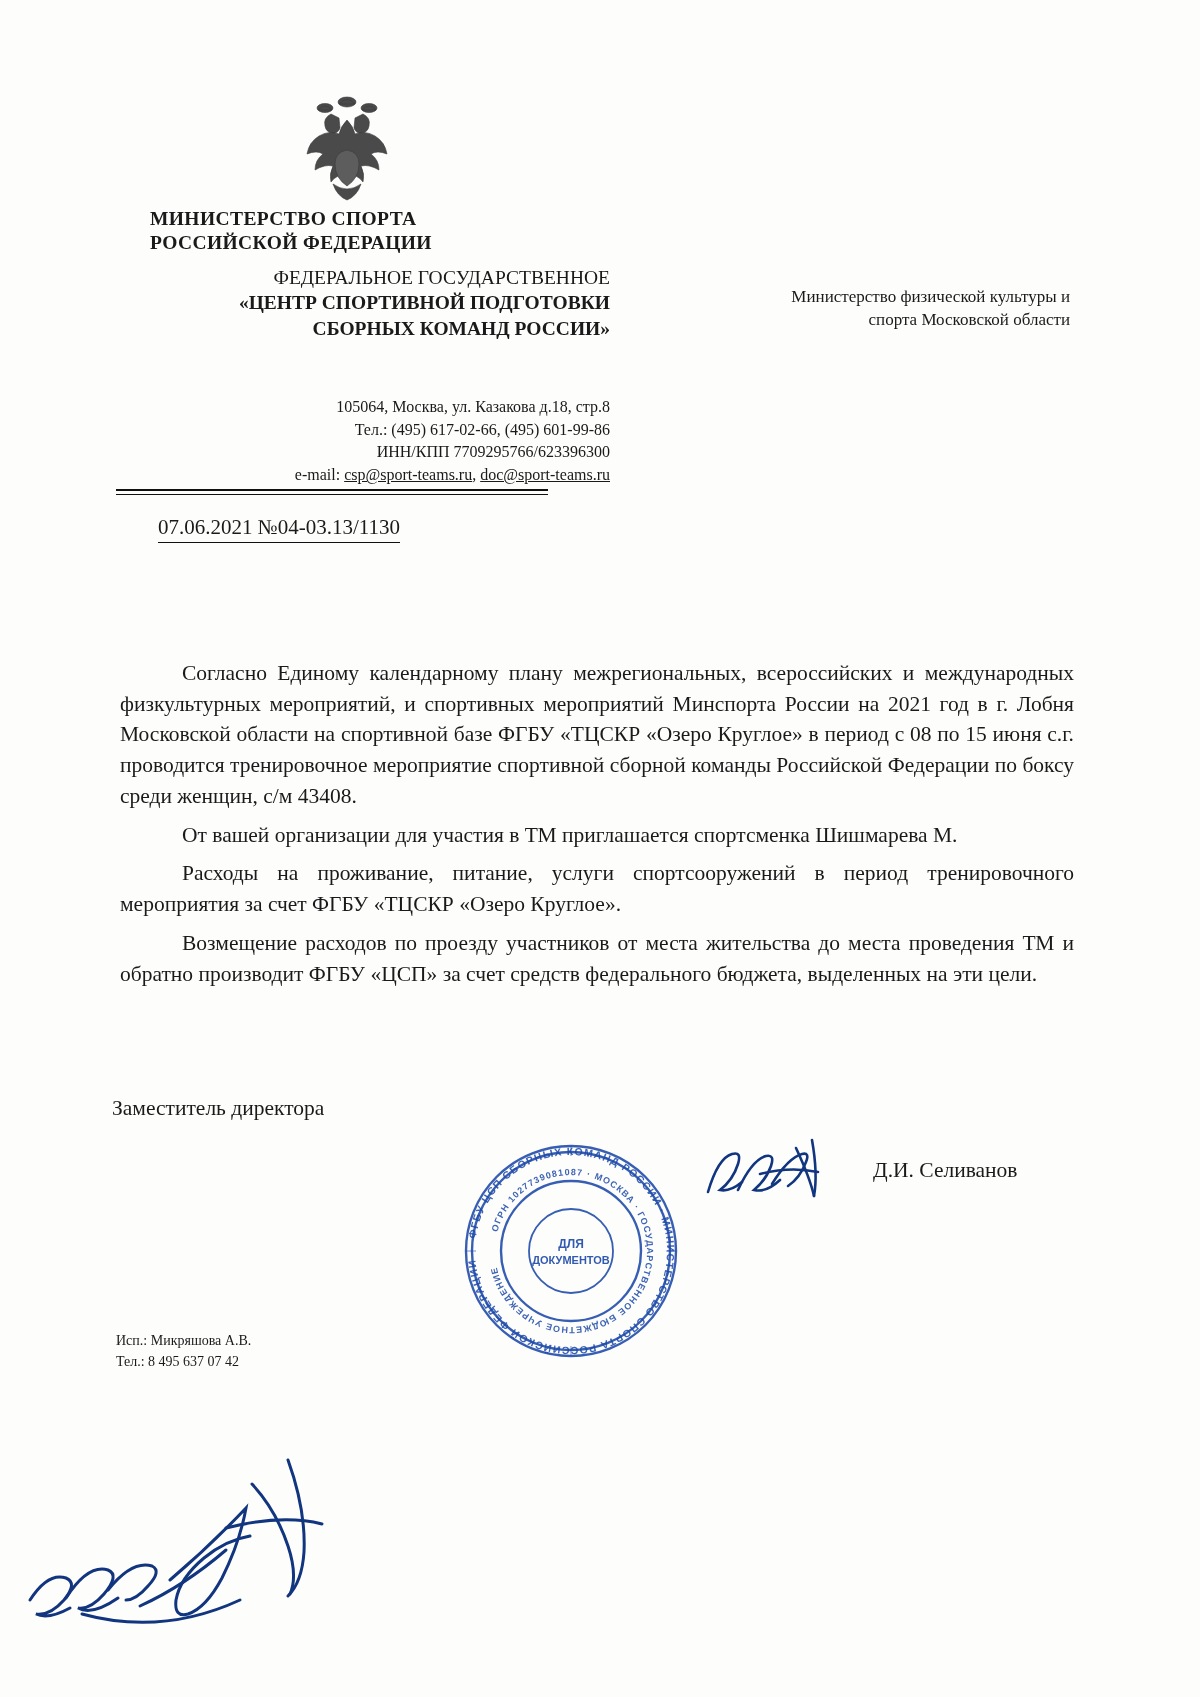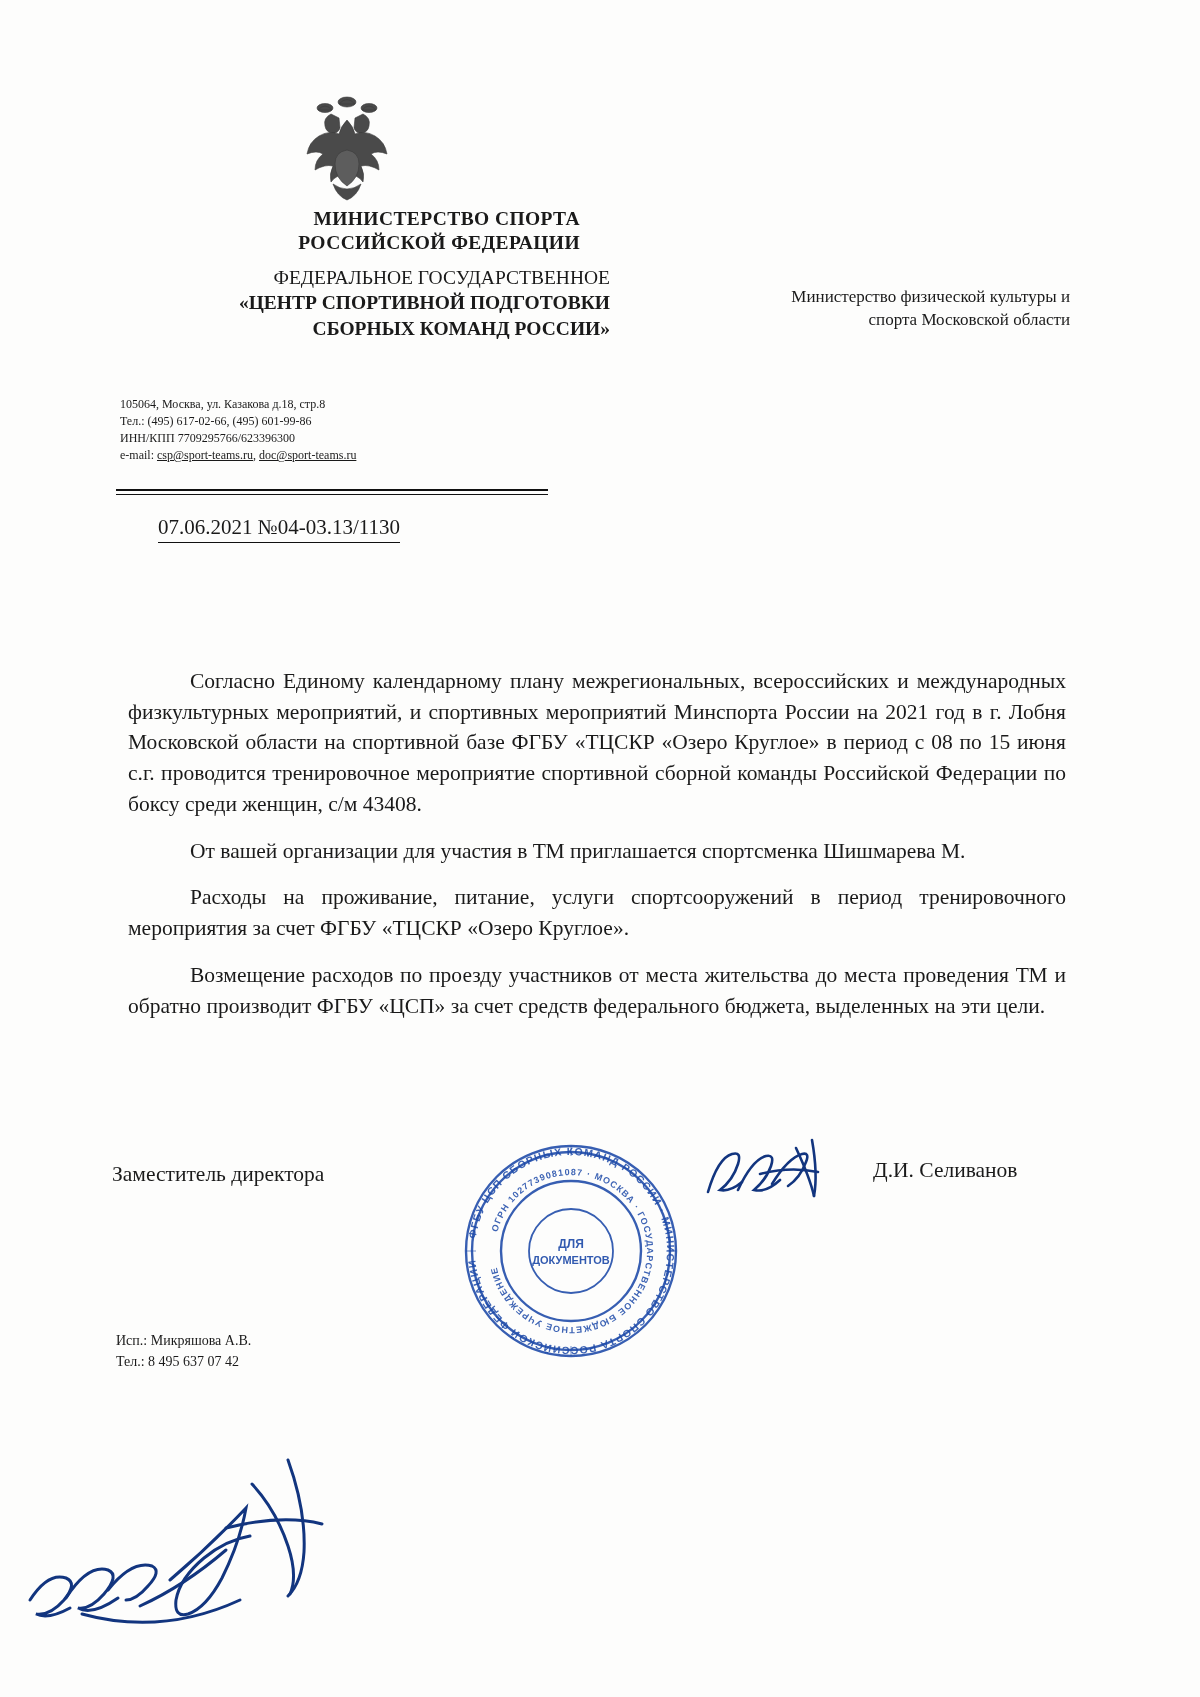--- a/index.html
+++ b/index.html
@@ -27,21 +27,21 @@
     left: 287px;
     top: 92px;
     width: 120px;
     height: 112px;
   }
   .ministry-title {
     position: absolute;
     left: 150px;
     top: 207px;
     width: 430px;
-    text-align: right;
+    text-align: left;
     font-weight: bold;
     font-size: 19.5px;
     letter-spacing: 0.4px;
     line-height: 1.25;
   }
   .org-block {
     position: absolute;
     left: 120px;
     top: 265px;
     width: 490px;
@@ -50,22 +50,22 @@
     line-height: 1.3;
   }
   .org-block .bold {
     font-weight: bold;
   }
   .contacts {
     position: absolute;
     left: 120px;
     top: 396px;
     width: 490px;
-    text-align: left;
-    font-size: 12px;
+    text-align: right;
+    font-size: 16px;
     line-height: 1.42;
   }
   .contacts .lnk {
     text-decoration: underline;
   }
   .rule {
     position: absolute;
     left: 116px;
     top: 489px;
     width: 432px;
@@ -97,29 +97,29 @@
   .body-text {
     position: absolute;
     left: 112px;
     top: 650px;
     width: 970px;
     font-size: 21.5px;
     line-height: 1.43;
     text-align: justify;
   }
   .body-text p {
-    margin: 16px;
+    margin: 8px;
     text-indent: 62px;
   }
 
   
   .sign-left {
     position: absolute;
     left: 112px;
-    top: 1162px;
+    top: 1096px;
     font-size: 21.5px;
   }
   .sign-right {
     position: absolute;
     left: 873px;
     top: 1158px;
     font-size: 21.5px;
   }
 
   

